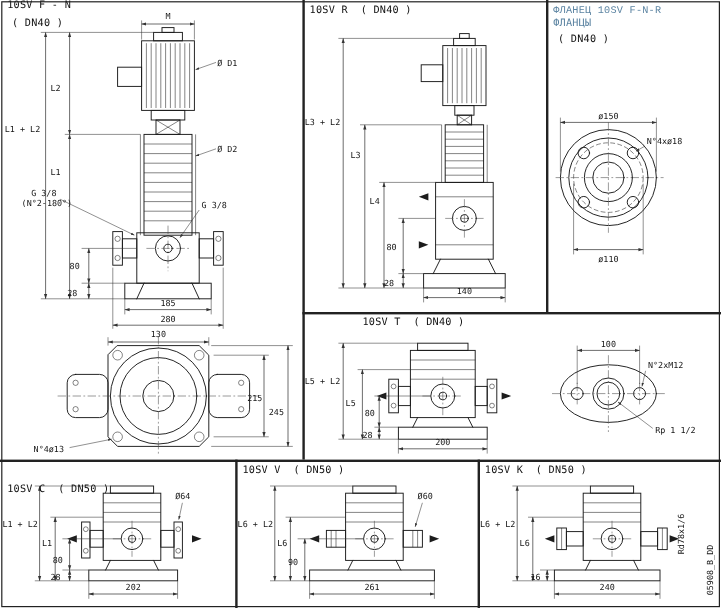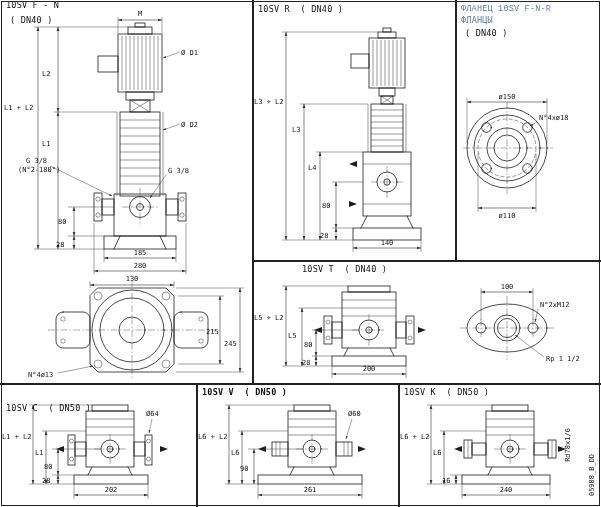--- a/index.html
+++ b/index.html
@@ -348,21 +348,21 @@
         <text class="lbl" x="2" y="56">L6 + L2</text>
         <text class="lbl" x="35" y="72">L6</text>
         <text class="lbl" x="44" y="88">90</text>
         <path class="ext" d="M62,101 V116 M166,101 V116"></path>
         <line class="dim" x1="62" y1="112" x2="166" y2="112" marker-start="url(#arrV)" marker-end="url(#arrV)"></line>
         <text class="lbl" x="114" y="109" text-anchor="middle">261</text>
         <text class="lbl" x="152" y="33">Ø60</text>
         <line class="ext" x1="156" y1="36" x2="150" y2="56" marker-end="url(#arrV)"></line>
       </g>
     </svg>
-    <div class="ptitle" style="left:6px;top:4px;font-weight:bold;">10SV V  ( DN50 )</div>
+    <div class="ptitle" style="left:6px;top:4px;">10SV V  ( DN50 )</div>
   </div>
 
   <div class="panel" style="left:398px;top:383px;width:203px;height:124px;">
     <svg class="psvg" viewBox="0 0 203 124" width="203" height="124">
       <defs>
         <marker id="arrK" viewBox="0 0 10 10" refX="9.5" refY="5" markerWidth="7" markerHeight="7" orient="auto-start-reverse">
           <path d="M0,1.8 L10,5 L0,8.2 Z" fill="#333"></path>
         </marker>
       </defs>
       <g>

